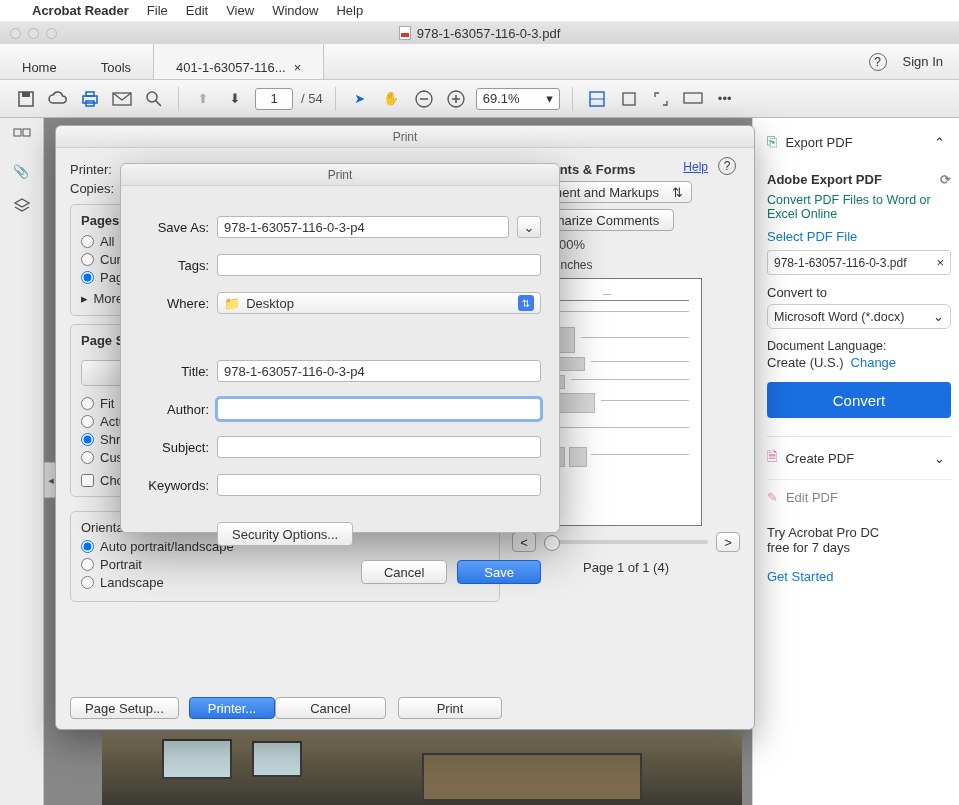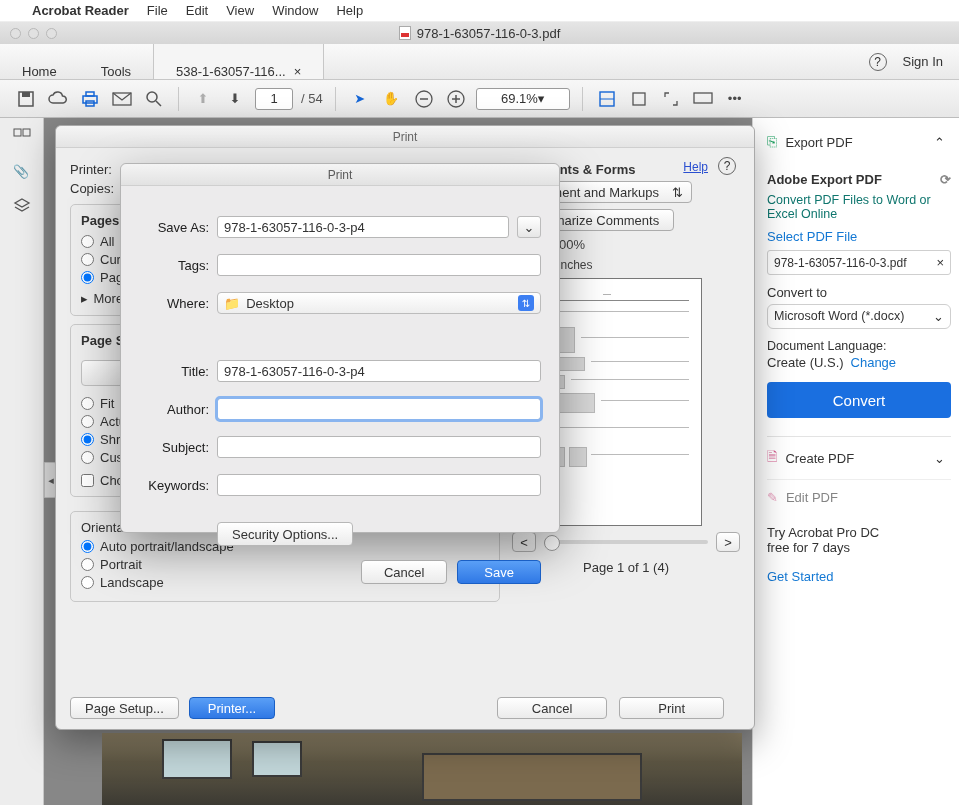--- a/index.html
+++ b/index.html
@@ -7,42 +7,42 @@
 .menubar{height:22px;background:#fff;display:flex;align-items:center;gap:18px;padding:0 14px;border-bottom:1px solid #eee}
 .menubar .apple{font-size:14px}
 .menubar .appname{font-weight:600}
 .titlebar{height:22px;background:linear-gradient(#e5e5e5,#d6d6d6);display:flex;align-items:center;position:relative}
 .traffic{display:flex;gap:7px;padding-left:10px}
 .tdot{width:11px;height:11px;border-radius:50%;border:1px solid #b8b8b8;background:#e1e1e1}
 .titlebar .title{position:absolute;left:0;right:0;text-align:center;font-size:12px;color:#4a4a4a;display:flex;gap:6px;justify-content:center;align-items:center}
 .pdf-icon{width:12px;height:14px;background:#fff;border:1px solid #aaa;position:relative}
 .pdf-icon::after{content:"";position:absolute;bottom:2px;left:1px;right:1px;height:4px;background:#d33}
 .apptabs{height:36px;display:flex;align-items:center;border-bottom:1px solid #c7c7c7;background:linear-gradient(#fafafa,#e9e9e9)}
-.apptabs .tab{padding:0 22px;height:100%;display:flex;align-items:flex-end;font-size:15px}
+.apptabs .tab{padding:16px 22px;height:100%;display:flex;align-items:flex-start;font-size:15px}
 .apptabs .doc{border-left:1px solid #c7c7c7;border-right:1px solid #c7c7c7;background:#f5f5f5;gap:8px}
 .signin{margin-left:auto;padding-right:16px;display:flex;align-items:center;gap:16px;font-size:15px}
 .help-circle{width:18px;height:18px;border:1.5px solid #666;border-radius:50%;display:flex;align-items:center;justify-content:center;font-size:12px}
 .toolbar{height:38px;background:linear-gradient(#f7f7f7,#e7e7e7);border-bottom:1px solid #bcbcbc;display:flex;align-items:center;gap:8px;padding:0 14px}
 .toolbar .tool{width:24px;height:24px;display:flex;align-items:center;justify-content:center;color:#4b4b4b}
 .sep{width:1px;height:24px;background:#c8c8c8;margin:0 4px}
 .pagein{width:38px;height:22px;border:1px solid #9a9a9a;border-radius:3px;text-align:center;background:#fff}
 .pgcount{color:#555}
-.zoomsel{width:94px;height:22px;border:1px solid #9a9a9a;border-radius:3px;background:#fff;display:flex;align-items:center;justify-content:center;padding:0 6px}
+.zoomsel{width:84px;height:22px;border:1px solid #9a9a9a;border-radius:3px;background:#fff;display:flex;align-items:center;justify-content:space-between;padding:0 6px}
 .workarea{position:absolute;top:118px;left:0;right:0;bottom:0;display:flex}
 .leftstrip{width:44px;background:#ededed;border-right:1px solid #c7c7c7;display:flex;flex-direction:column;align-items:center;padding-top:10px;gap:18px;color:#555}
 .centerdoc{flex:1;background:#878787;position:relative}
 .rightpanel{width:207px;border-left:1px solid #d6d6d6;background:#fff;padding:12px 8px 8px 14px;overflow:hidden}
 .collapse-arrow{position:absolute;left:44px;top:344px;width:14px;height:36px;background:#dedede;border:1px solid #bdbdbd;border-radius:0 4px 4px 0;display:flex;align-items:center;justify-content:center;font-size:11px;color:#555}
 .rp-head{display:flex;align-items:center;justify-content:space-between;padding:4px 6px 14px 0}
 .rp-head .t{font-size:15px;display:flex;align-items:center;gap:8px}
 .rp-h2{font-weight:600;margin:8px 0 6px;display:flex;justify-content:space-between}
 .rp-sub{font-size:12.5px;color:#0f766e;margin-bottom:8px}
 .link{color:#1378d4;cursor:pointer}
 .filebox{border:1px solid #cfcfcf;border-radius:3px;padding:4px 6px;display:flex;align-items:center;justify-content:space-between;margin:6px 0 10px}
-.selbox{border:1px solid #cfcfcf;border-radius:6px;padding:4px 6px;display:flex;align-items:flex-start;justify-content:space-between;margin:4px 0 10px}
+.selbox{border:1px solid #cfcfcf;border-radius:6px;padding:4px 6px;display:flex;align-items:center;justify-content:space-between;margin:4px 0 10px}
 .convert{background:#1a6fe0;color:#fff;border:none;border-radius:4px;width:100%;height:36px;font-size:15px;margin:12px 0 18px}
 .rp-item{display:flex;align-items:center;justify-content:space-between;padding:10px 6px 10px 0;border-top:1px solid #e3e3e3;font-size:14.5px}
 .trybox{text-align:left;color:#555;margin-top:10px;font-size:12.5px}
 .getstarted{color:#1378d4;margin-top:14px}
 
 .print-dialog{position:absolute;left:55px;top:125px;width:700px;height:605px;background:#eee;border:1px solid #a9a9a9;border-radius:6px;box-shadow:0 12px 36px rgba(0,0,0,.35)}
 .print-dialog .dlg-title{height:22px;display:flex;align-items:center;justify-content:center;font-size:12px;color:#666;background:linear-gradient(#f5f5f5,#e4e4e4);border-bottom:1px solid #cfcfcf;border-radius:6px 6px 0 0}
 .print-body{padding:10px 14px;display:grid;grid-template-columns:430px 1fr;gap:12px}
 .left-col .row{display:flex;align-items:center;gap:8px;margin:4px 0}
 .left-col label.lbl{width:58px;text-align:left}
@@ -66,21 +66,21 @@
 .dimline{color:#444;font-size:12px;margin:6px 0}
 .preview-page{width:190px;height:248px;border:1px solid #777;background:#fff;margin-top:4px;display:flex;flex-direction:column;align-items:center;padding:10px 12px;gap:4px}
 .pp-row{width:100%;display:flex;gap:6px;align-items:center}
 .pp-box{background:#d9d9d9;border:1px solid #bcbcbc;height:18px}
 .pp-text{flex:1;height:6px;border-top:1px solid #bbb}
 .nav{display:flex;align-items:center;justify-content:space-between;margin-top:6px}
 .nav .nb{border:1px solid #acacac;background:linear-gradient(#fff,#ebebeb);border-radius:4px;width:24px;height:20px;display:flex;align-items:center;justify-content:center}
 .slider{flex:1;margin:0 8px;height:4px;background:#cfcfcf;border-radius:2px;position:relative}
 .slider::after{content:"";position:absolute;left:0;top:-5px;width:14px;height:14px;border-radius:50%;background:#fff;border:1px solid #9c9c9c}
 .pgof{text-align:center;margin-top:8px;color:#333}
-.dlg-footer{position:absolute;bottom:10px;left:14px;right:30px;display:flex;align-items:center;justify-content:space-between}
+.dlg-footer{position:absolute;bottom:10px;left:14px;right:30px;display:flex;align-items:center;}
 .dlg-footer .left{display:flex;gap:10px}
 .dlg-footer .right{display:flex;gap:12px}
 .btn-primary{border:1px solid #1a5fc4;background:linear-gradient(#5a9ff6,#2f78e5);color:#fff;border-radius:4px;height:22px;padding:0 18px}
 
 .save-sheet{position:absolute;left:120px;top:163px;width:440px;height:370px;background:#ecebec;border:1px solid #b4b4b4;border-radius:6px;box-shadow:0 18px 48px rgba(0,0,0,.4)}
 .save-sheet .sh-title{height:22px;display:flex;align-items:center;justify-content:center;font-size:12px;color:#5b5b5b;background:linear-gradient(#f4f4f4,#e2e2e2);border-radius:6px 6px 0 0;border-bottom:1px solid #cfcfcf}
 .sh-body{padding:14px 18px}
 .sh-row{display:flex;align-items:center;margin:16px 0;gap:8px}
 .sh-row .l{width:70px;text-align:right;color:#202020}
 .sh-row input{flex:1;height:22px;border:1px solid #b7b7b7;border-radius:3px;padding:0 6px;background:#fff}
@@ -124,21 +124,21 @@
   </div>
 
   <div class="apptabs">
     <div class="tab">
         <span>Home</span>
       </div>
     <div class="tab">
         <span>Tools</span>
       </div>
     <div class="tab doc">
-        <span>538-1-63057-116...</span>
+        <span>401-1-63057-116...</span>
         <span>×</span>
       </div>
     <div class="signin">
       <span class="help-circle">?</span>
       <span style="font-weight:500">Sign In</span>
     </div>
   </div>
 
   <div class="toolbar">
     <span class="tool">

